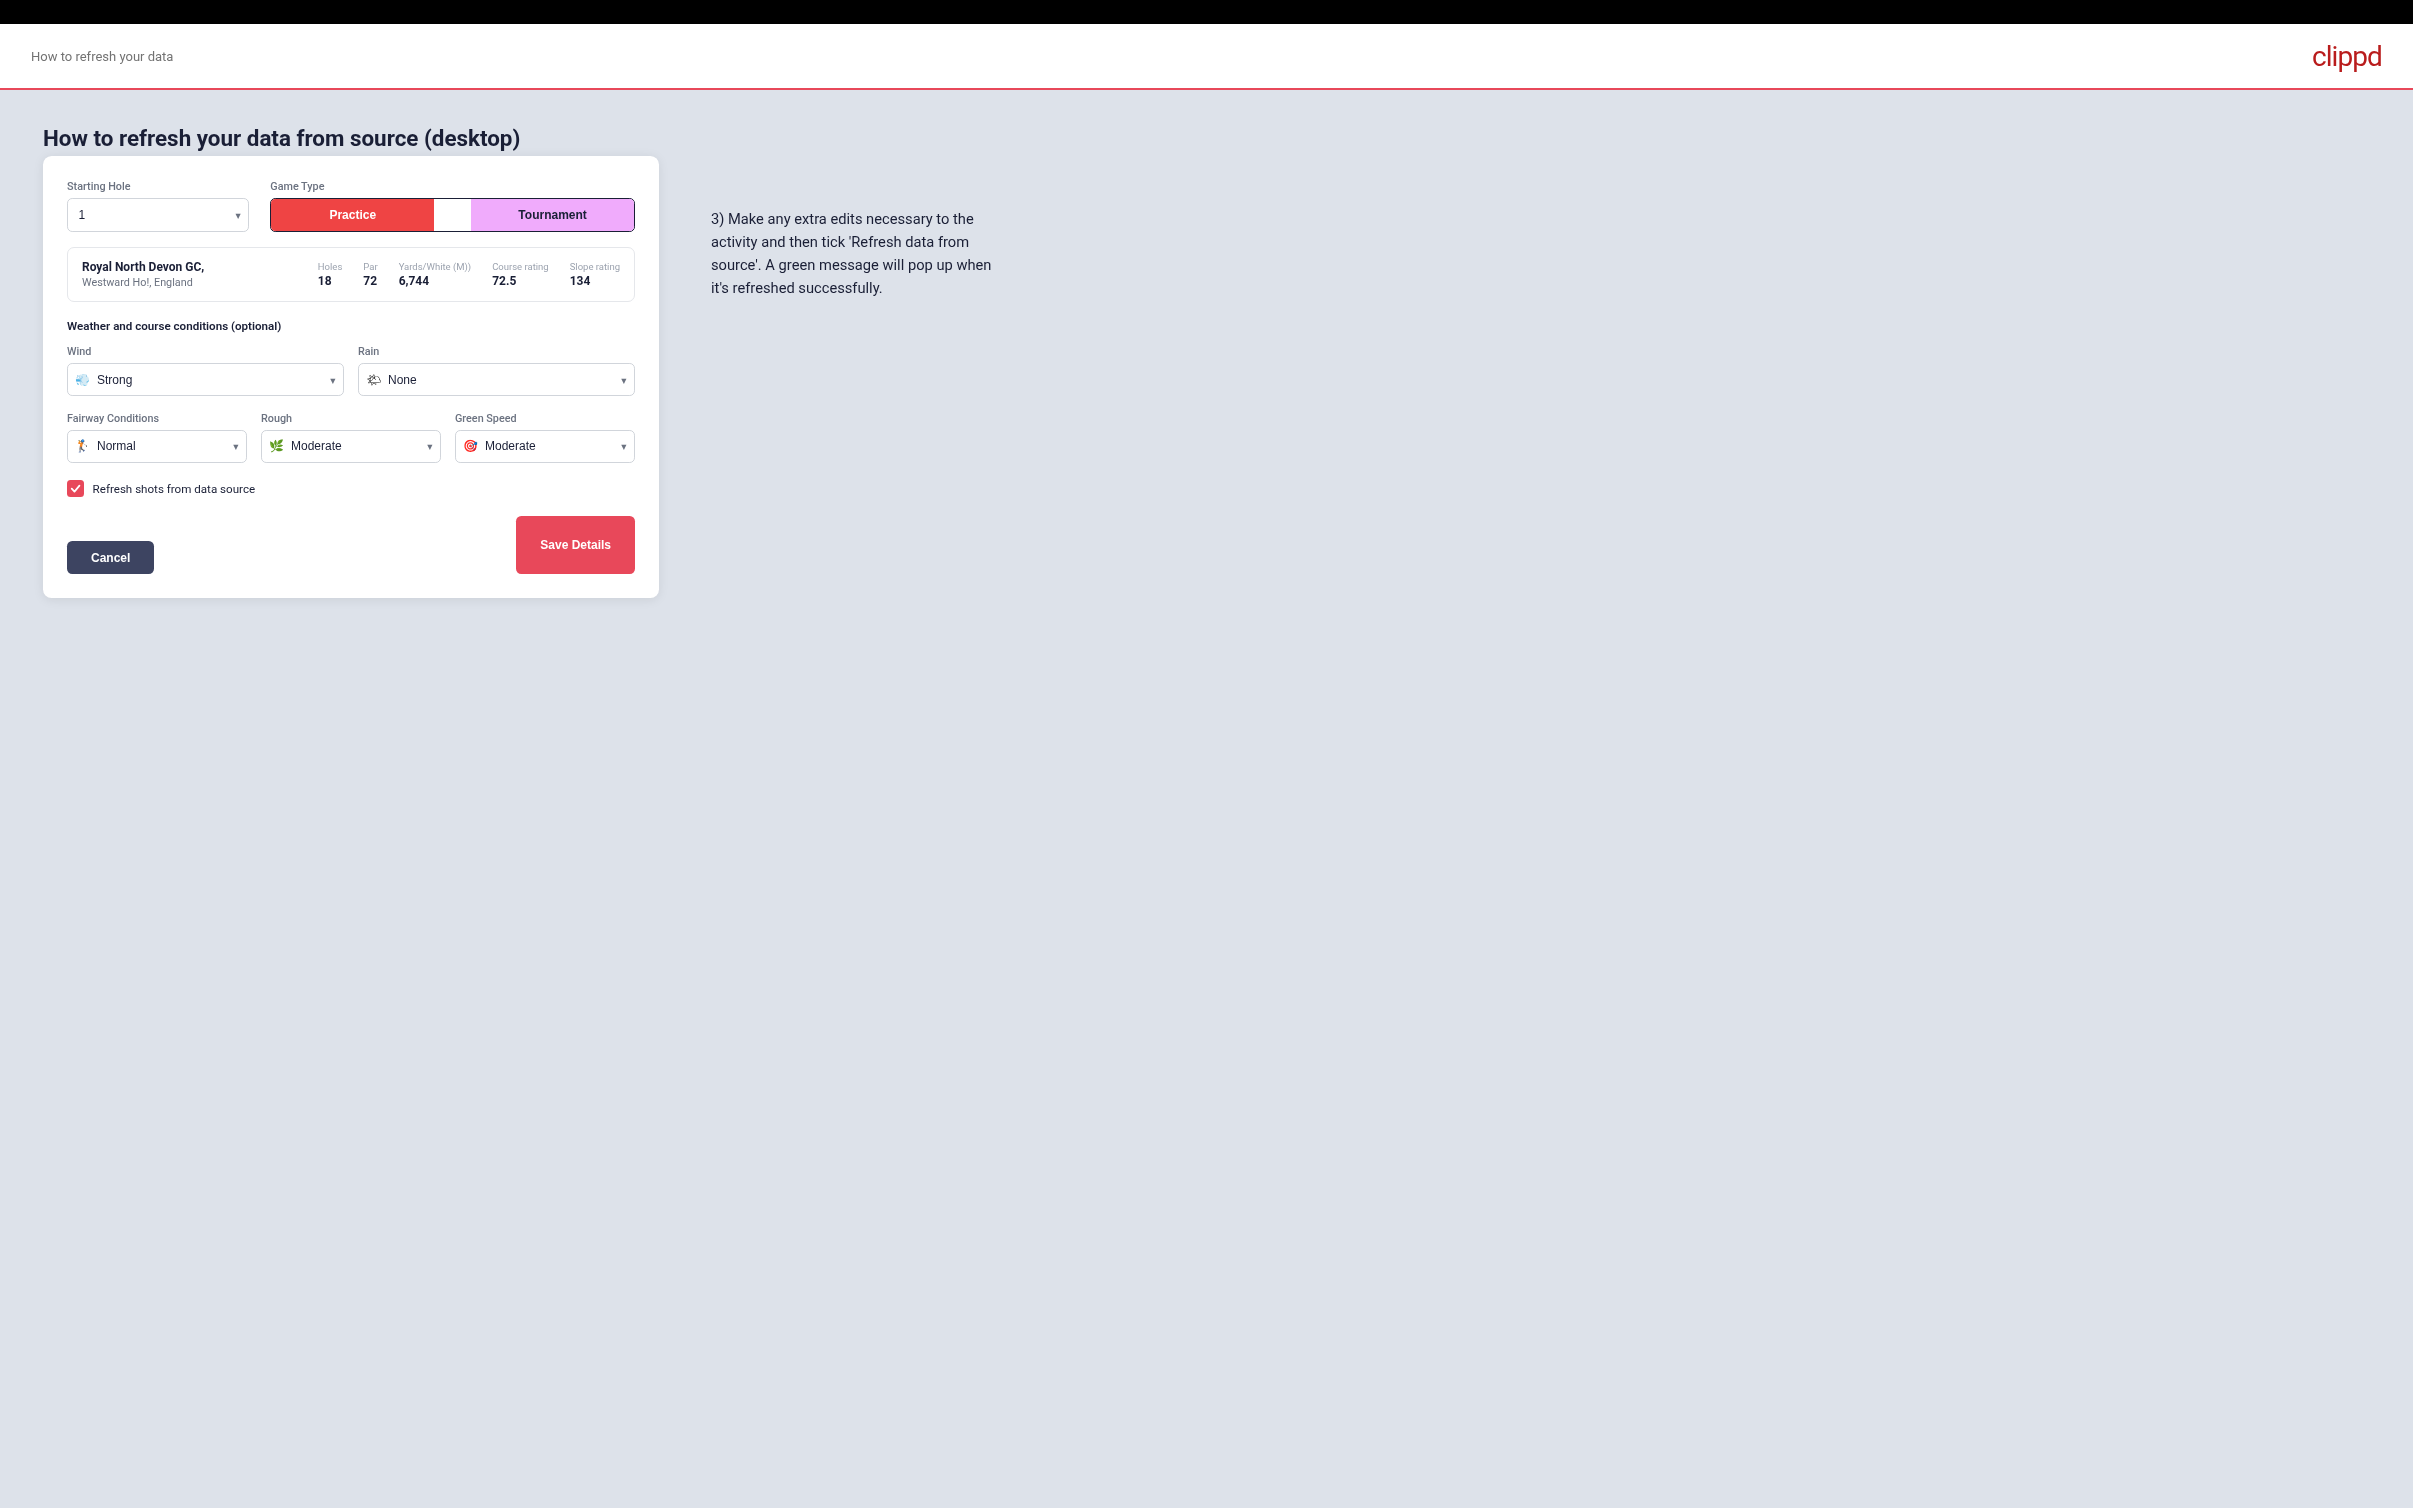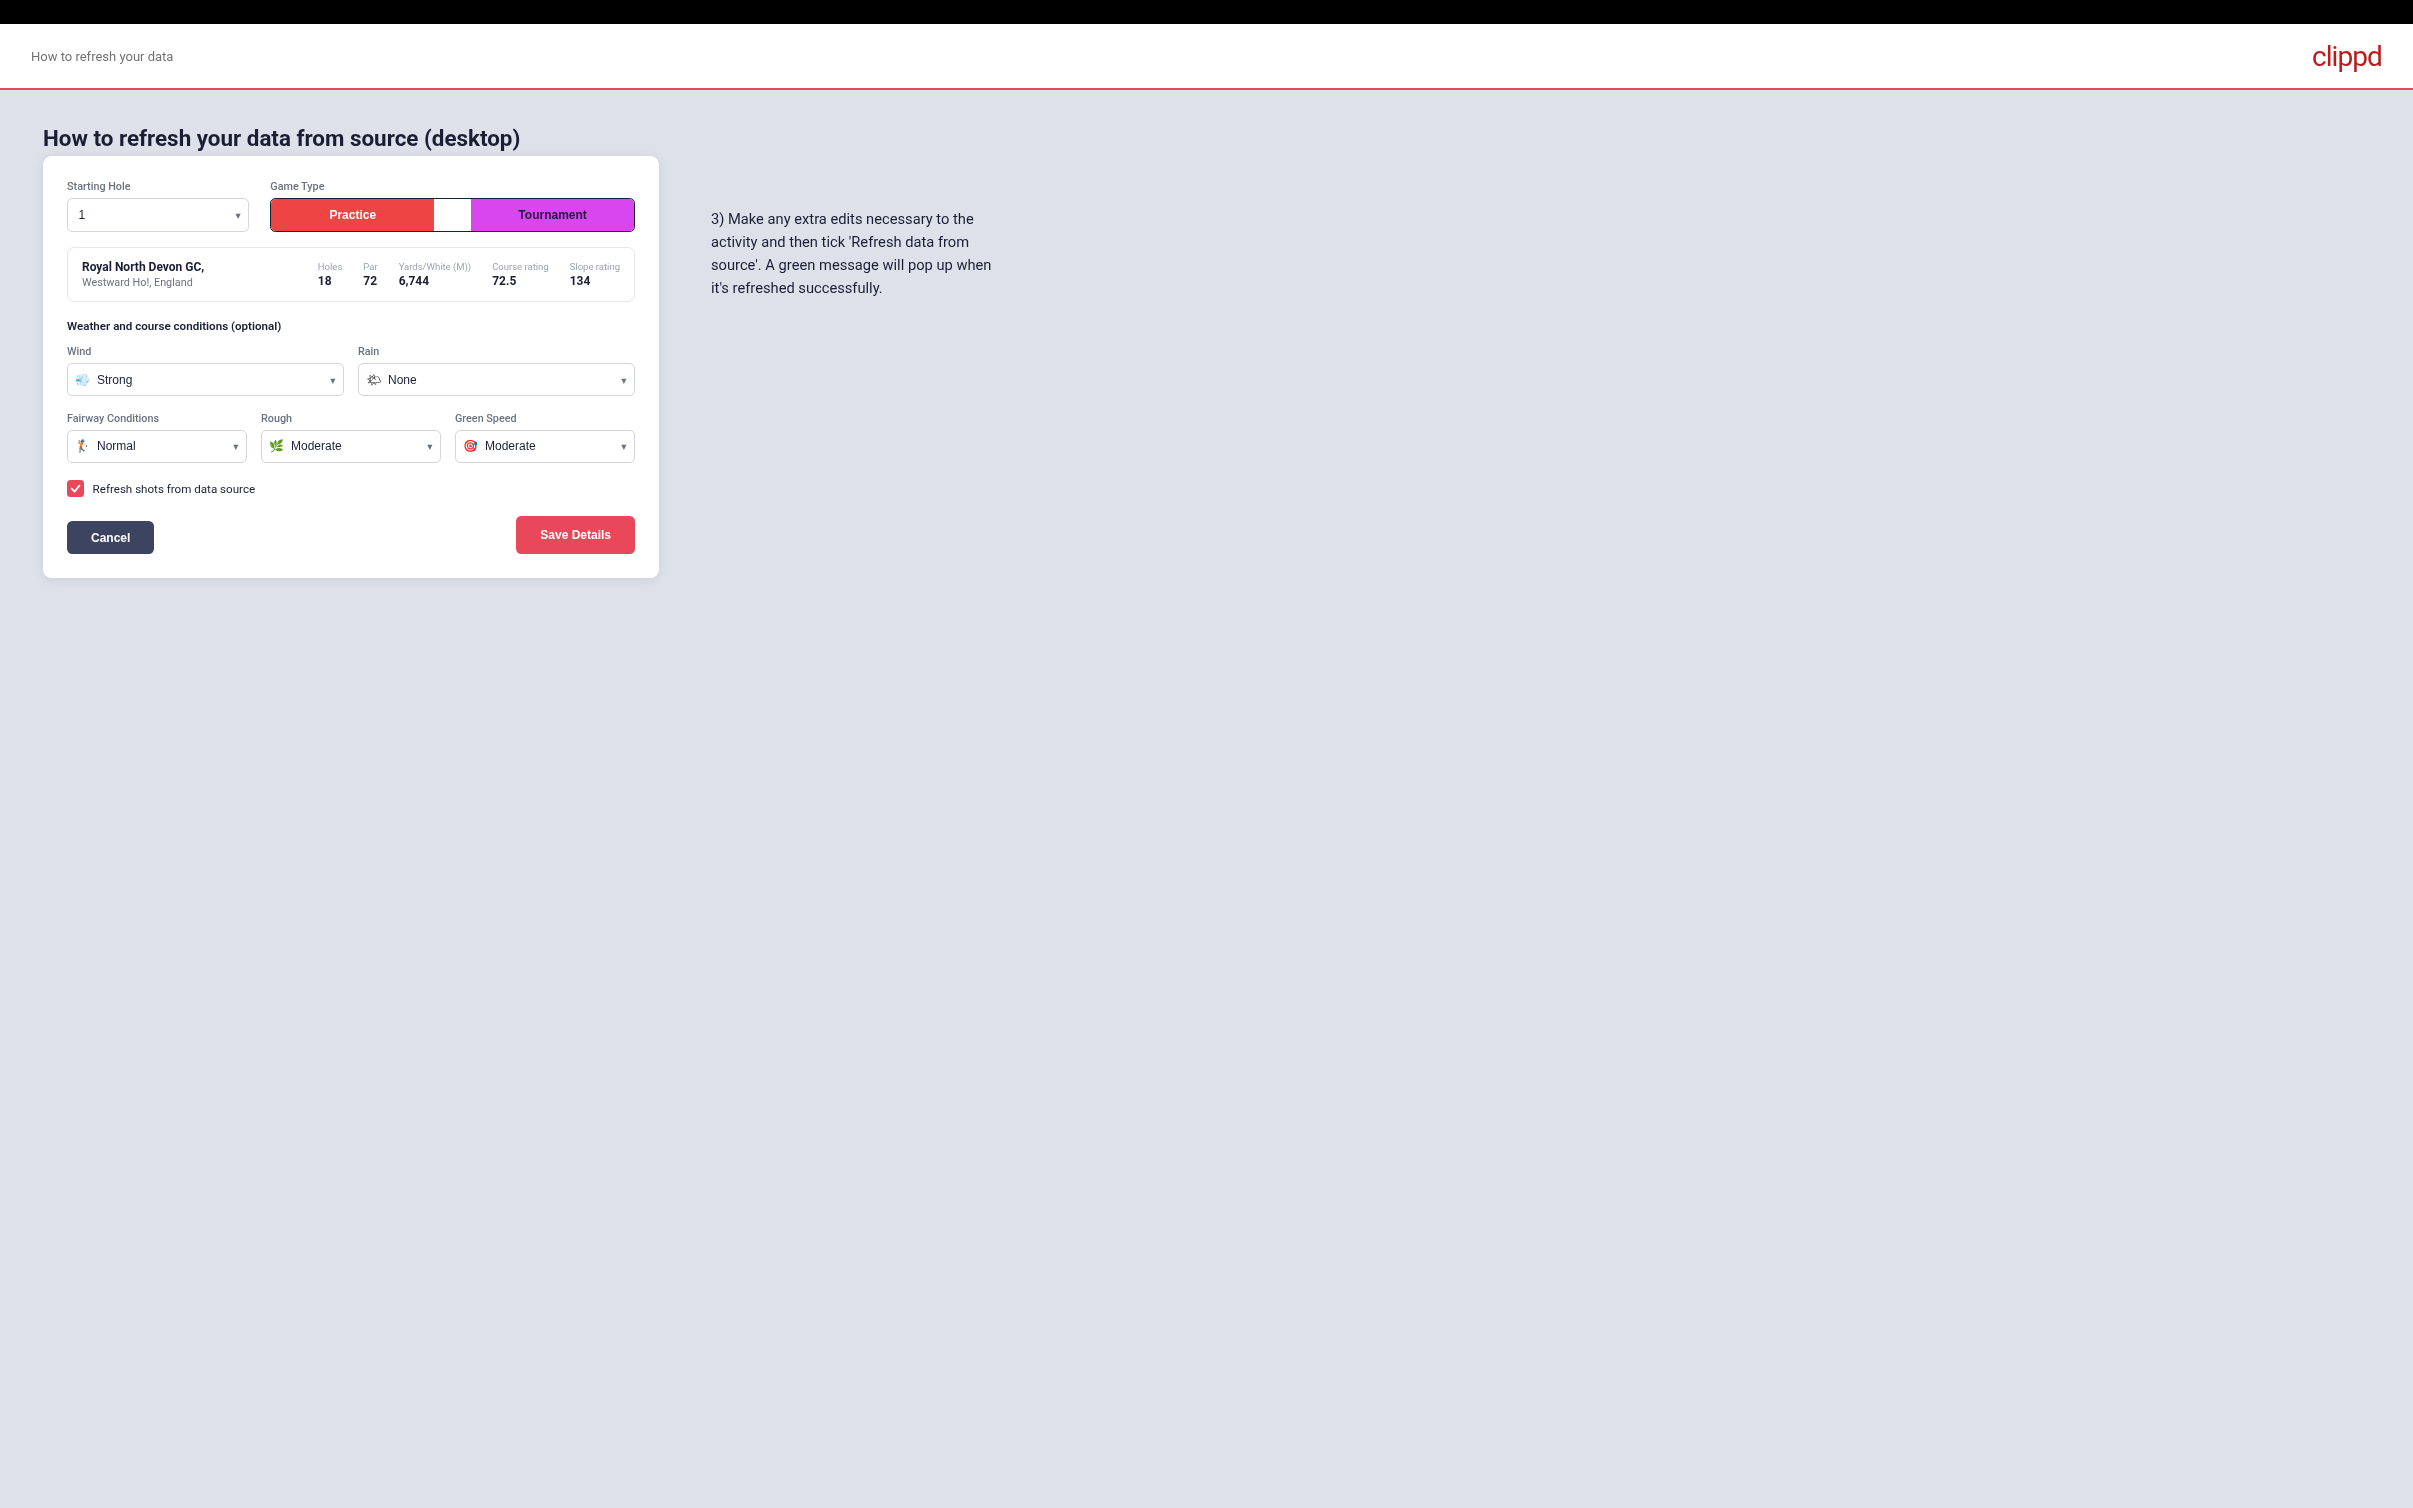--- a/index.html
+++ b/index.html
@@ -111,21 +111,21 @@
       font-weight: 600;
       border: none;
       cursor: pointer;
       text-align: center;
     }
     .toggle-btn.active {
       background: #ef4444;
       color: #fff;
     }
     .toggle-btn.inactive {
-      background: #d946ef;
+      background: #f0abfc;
       color: #1a1f36;
       margin-left: 37px;
     }
     .course-card {
       border: 0.9px solid #e5e7eb;
       border-radius: 7px;
       padding: 12px 14px;
       margin-bottom: 17px;
       display: flex;
       align-items: center;
@@ -233,21 +233,21 @@
       padding: 9.5px 24px;
       font-size: 12px;
       font-weight: 600;
       cursor: pointer;
     }
     .btn-save {
       background: #e8485a;
       color: #fff;
       border: none;
       border-radius: 5.2px;
-      padding: 12px 24px;
+      padding: 22px 24px;
       font-size: 12px;
       font-weight: 600;
       cursor: pointer;
     }
     .side-text {
       max-width: 293px;
       font-size: 14.7px;
       color: #1a1f36;
       line-height: 1.55;
       padding-top: 52px;

